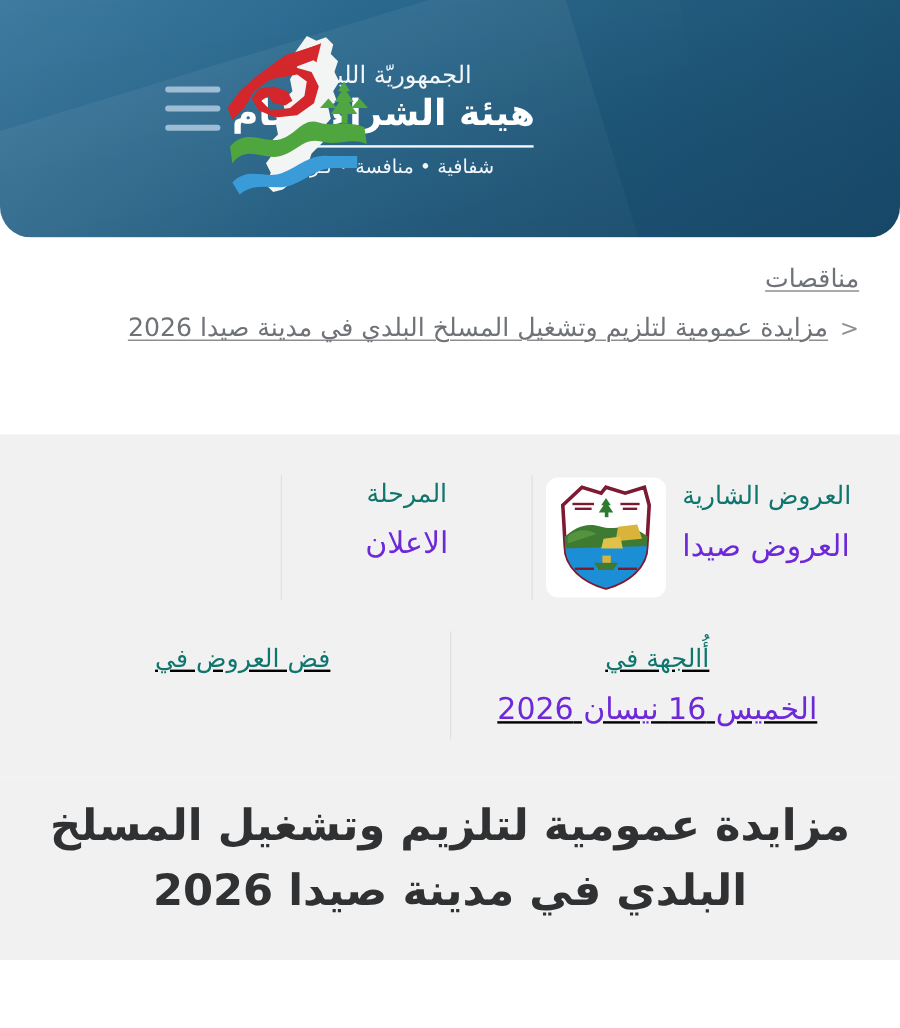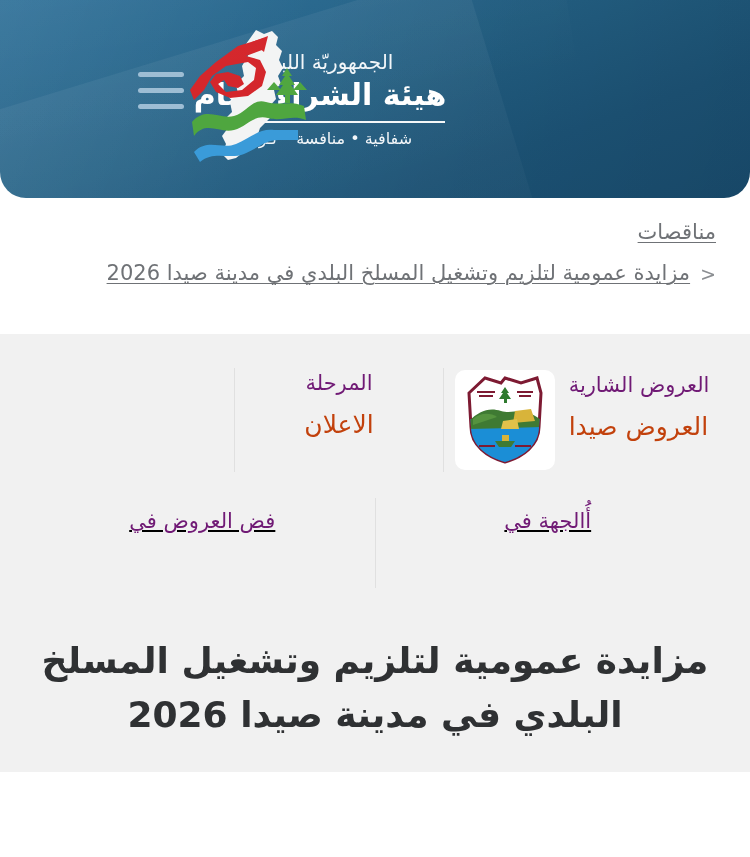--- a/index.html
+++ b/index.html
@@ -118,21 +118,21 @@
     height: 5px;
     width: 46px;
     background: #9dbdd4;
     border-radius: 3px;
   }
 
   
   .breadcrumb {
     position: relative;
     width: 750px;
-    height: 136px;
+    height: 164px;
     background: #ffffff;
     padding: 18px 34px 0 34px;
     text-align: right;
   }
   .crumb-root {
     display: inline-block;
     font-size: 21px;
     color: #6f7276;
     text-decoration: underline;
     text-underline-offset: 3px;
@@ -206,27 +206,27 @@
   }
   .divider-2 {
     width: 1px;
     background: #e0e0e0;
     margin: 10px 0 18px 0;
     flex: 0 0 1px;
   }
 
   .info-label {
     font-size: 21px;
-    color: #701a75;
+    color: #0f766e;
     line-height: 1.5;
     text-align: center;
   }
   .info-value {
     font-size: 25px;
-    color: #c2410c;
+    color: #6d28d9;
     line-height: 1.5;
     margin-top: 6px;
     text-align: center;
     font-weight: 400;
   }
   .entity-texts { display: flex; flex-direction: column; align-items: flex-end; }
   .entity-texts .info-label, .entity-texts .info-value { text-align: right; }
 
   .crest {
     width: 100px;
@@ -377,20 +377,21 @@
       </div>
 
       <div class="divider"></div>
 
       <div class="cell-spacer"></div>
     </div>
 
     <div class="info-row info-row-2">
       <div class="info-cell cell-half">
         <div class="info-label">أُالجهة في</div>
+        <div class="info-value">الخميس 16 نيسان 2026</div>
       </div>
 
       <div class="divider-2"></div>
 
       <div class="info-cell cell-half">
         <div class="info-label">فض العروض في</div>
       </div>
     </div>
   </div>
 

